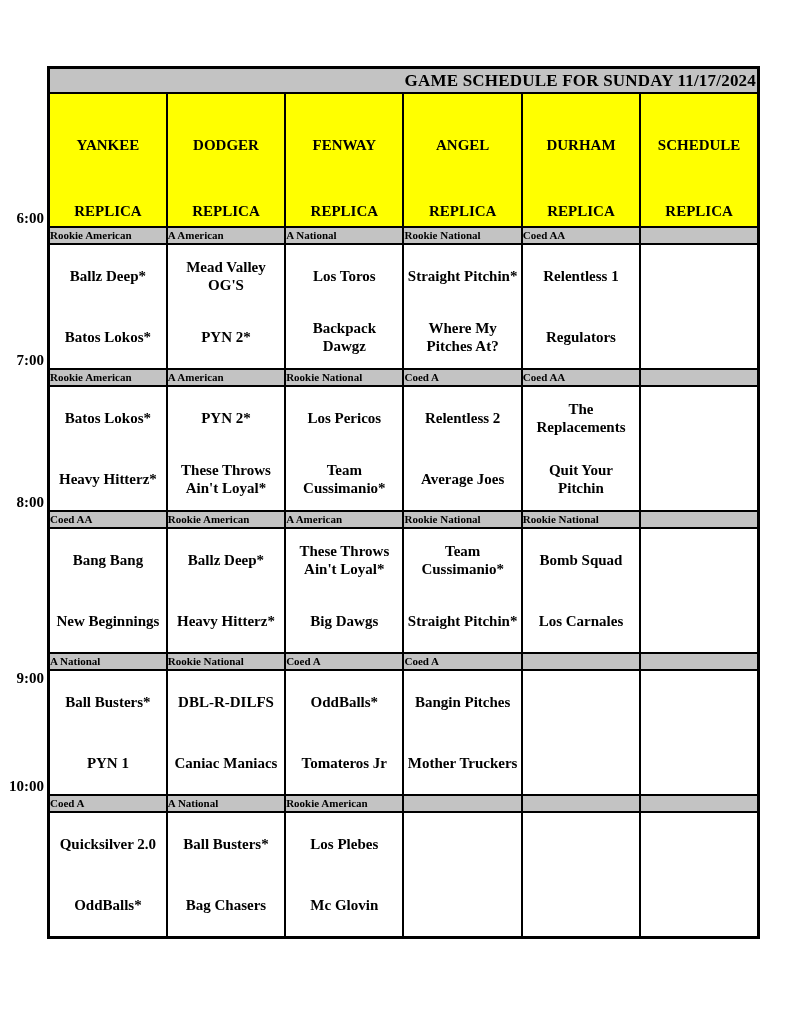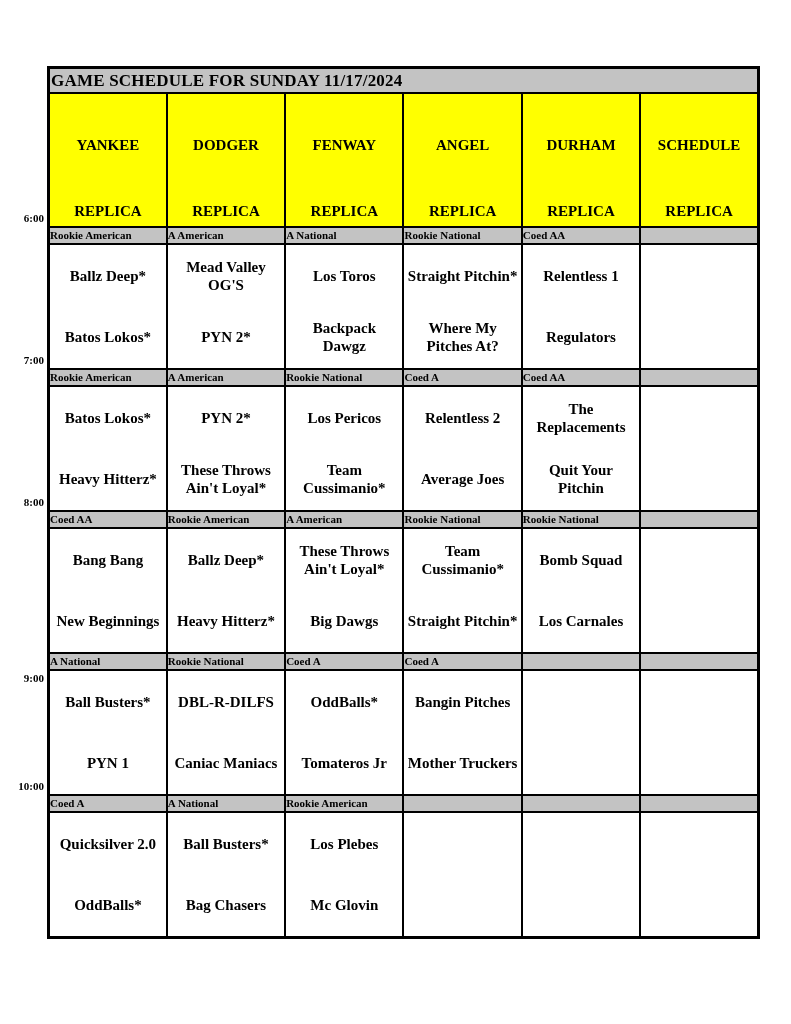--- a/index.html
+++ b/index.html
@@ -10,41 +10,41 @@
     background: #ffffff;
     font-family: "Liberation Serif", serif;
     color: #000;
     overflow: hidden;
   }
   .time-label {
     position: absolute;
     left: 0;
     width: 44px;
     text-align: right;
-    font-size: 11px;
+    font-size: 15px;
     font-weight: bold;
     line-height: 14px;
   }
   table.schedule {
     position: absolute;
     left: 47px;
     top: 66px;
     width: 713px;
     border-collapse: collapse;
     table-layout: fixed;
     border: 3px solid var(--border, #000);
   }
   table.schedule td {
     border: 2px solid var(--border, #000);
     overflow: hidden;
   }
   .title-cell {
     background: var(--bar-bg, #c3c3c3);
     height: 21px;
-    text-align: left;
+    text-align: right;
     font-weight: bold;
     font-size: 17px;
     letter-spacing: 0.2px;
   }
   .head-cell {
     background: var(--header-bg, #ffff00);
     height: 72px;
     text-align: center;
     vertical-align: middle;
     font-weight: bold;

